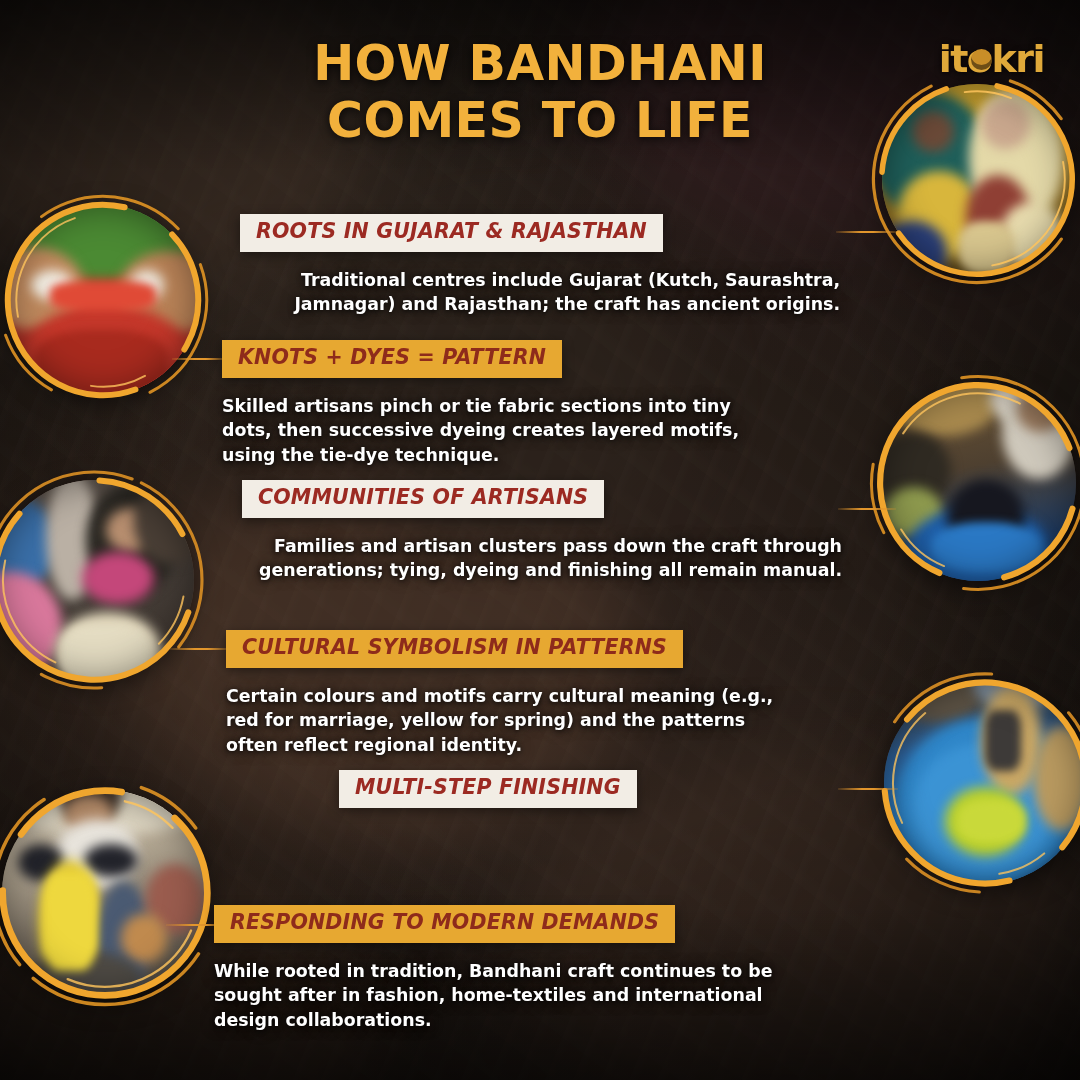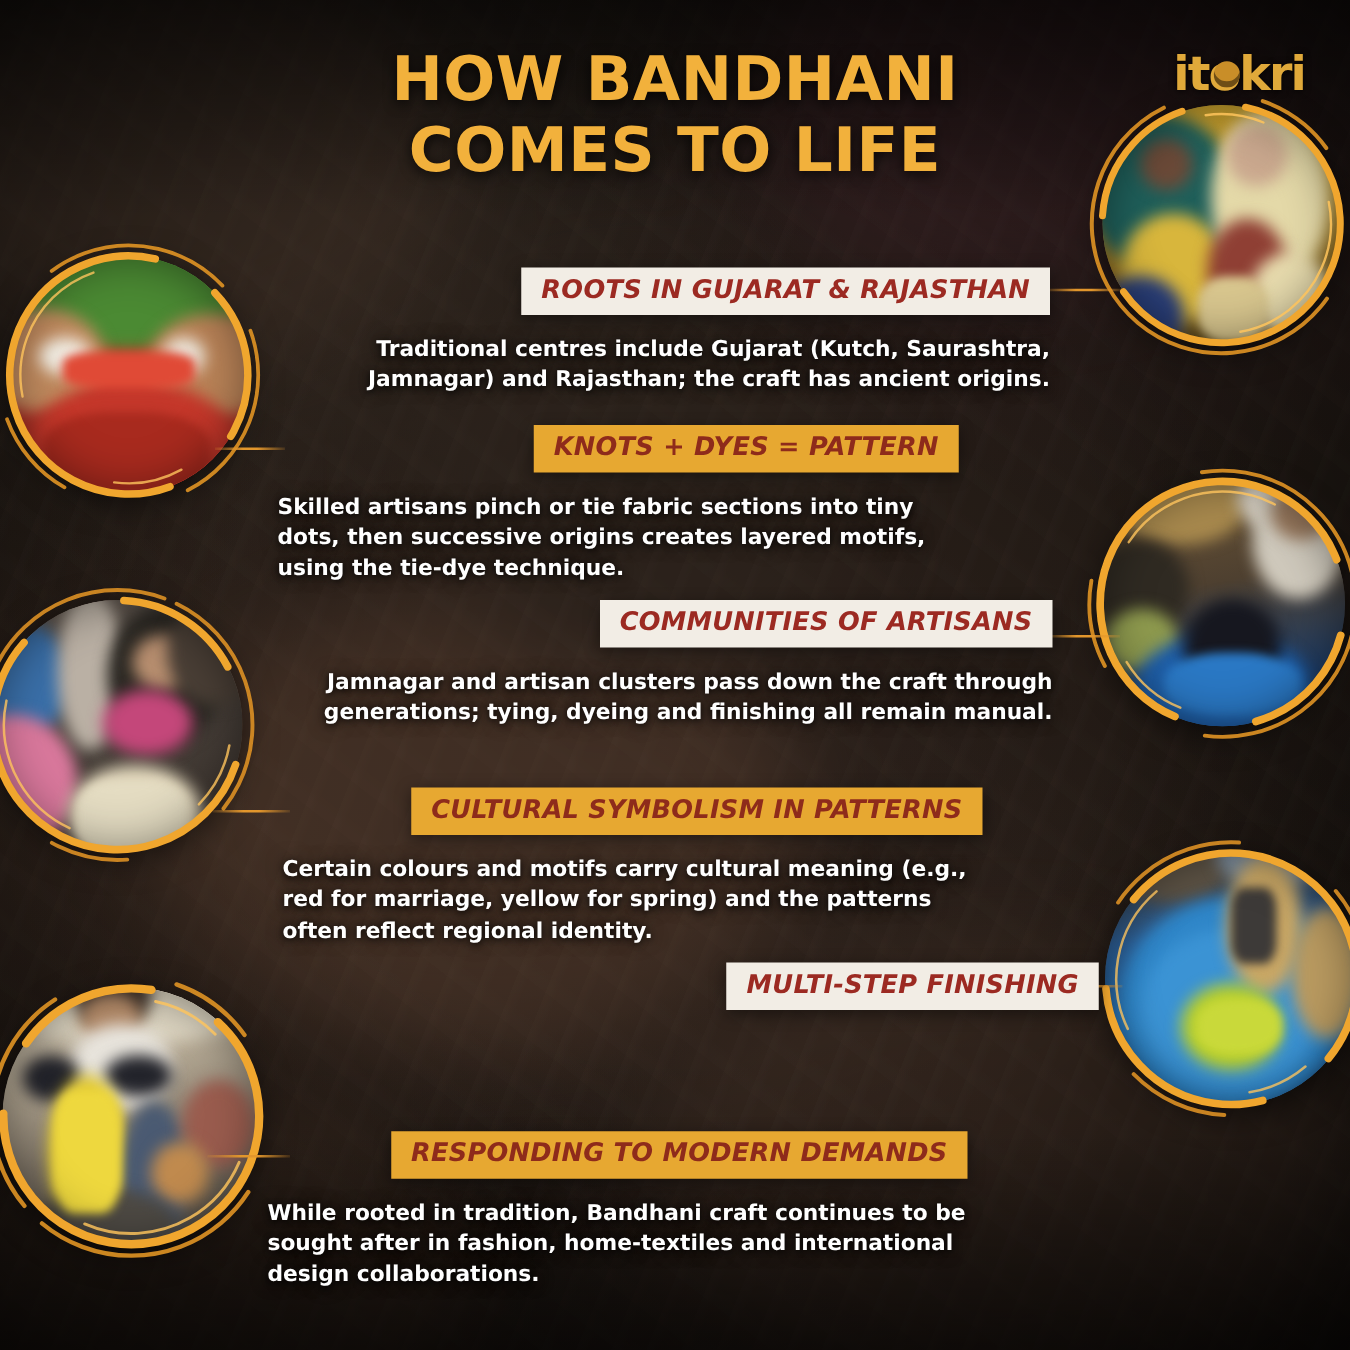--- a/index.html
+++ b/index.html
@@ -173,22 +173,22 @@
     margin-top: 16px;
     color: #FFFFFF;
     font-family: "DejaVu Sans", sans-serif;
     font-weight: bold;
     font-size: 17.4px;
     line-height: 1.42;
     text-shadow: 0 1px 5px rgba(0,0,0,.85), 0 0 14px rgba(0,0,0,.6);
   }
   .align-right { text-align: right; }
   .align-left  { text-align: left;  }
-  .bar-row-right { text-align: right; }
-  .bar-row-left  { text-align: right;  }
+  .bar-row-right { text-align: left; }
+  .bar-row-left  { text-align: left;  }
 </style>
 </head>
 <body>
 
 <div id="poster">
 
   <div class="bg-base"></div>
   <div class="bg-blobs">
     <span style="left:-60px; top:-40px;  width:420px; height:330px; background:#5a4436;"></span>
     <span style="left:600px; top:-70px;  width:420px; height:300px; background:#4a2b30;"></span>
@@ -350,28 +350,28 @@
     <div class="bar-row-right">
       <span class="bar cream">ROOTS IN GUJARAT &amp; RAJASTHAN</span>
     </div>
     <div class="body-text align-right">Traditional centres include Gujarat (Kutch, Saurashtra, Jamnagar) and Rajasthan; the craft has ancient origins.</div>
   </div>
 
   <div class="section" style="left:222px; top:340px; width:545px;">
     <div class="bar-row-left">
       <span class="bar amber">KNOTS + DYES = PATTERN</span>
     </div>
-    <div class="body-text align-left">Skilled artisans pinch or tie fabric sections into tiny dots, then successive origins creates layered motifs, using the tie-dye technique.</div>
+    <div class="body-text align-left">Skilled artisans pinch or tie fabric sections into tiny dots, then successive dyeing creates layered motifs, using the tie-dye technique.</div>
   </div>
 
   <div class="section" style="left:242px; top:480px; width:600px;">
     <div class="bar-row-right">
       <span class="bar cream">COMMUNITIES OF ARTISANS</span>
     </div>
-    <div class="body-text align-right">Jamnagar and artisan clusters pass down the craft through generations; tying, dyeing and finishing all remain manual.</div>
+    <div class="body-text align-right">Families and artisan clusters pass down the craft through generations; tying, dyeing and finishing all remain manual.</div>
   </div>
 
   <div class="section" style="left:226px; top:630px; width:560px;">
     <div class="bar-row-left">
       <span class="bar amber">CULTURAL SYMBOLISM IN PATTERNS</span>
     </div>
     <div class="body-text align-left">Certain colours and motifs carry cultural meaning (e.g., red for marriage, yellow for spring) and the patterns often reflect regional identity.</div>
   </div>
 
   <div class="section" style="left:300px; top:770px; width:540px;margin-left:39px;">

